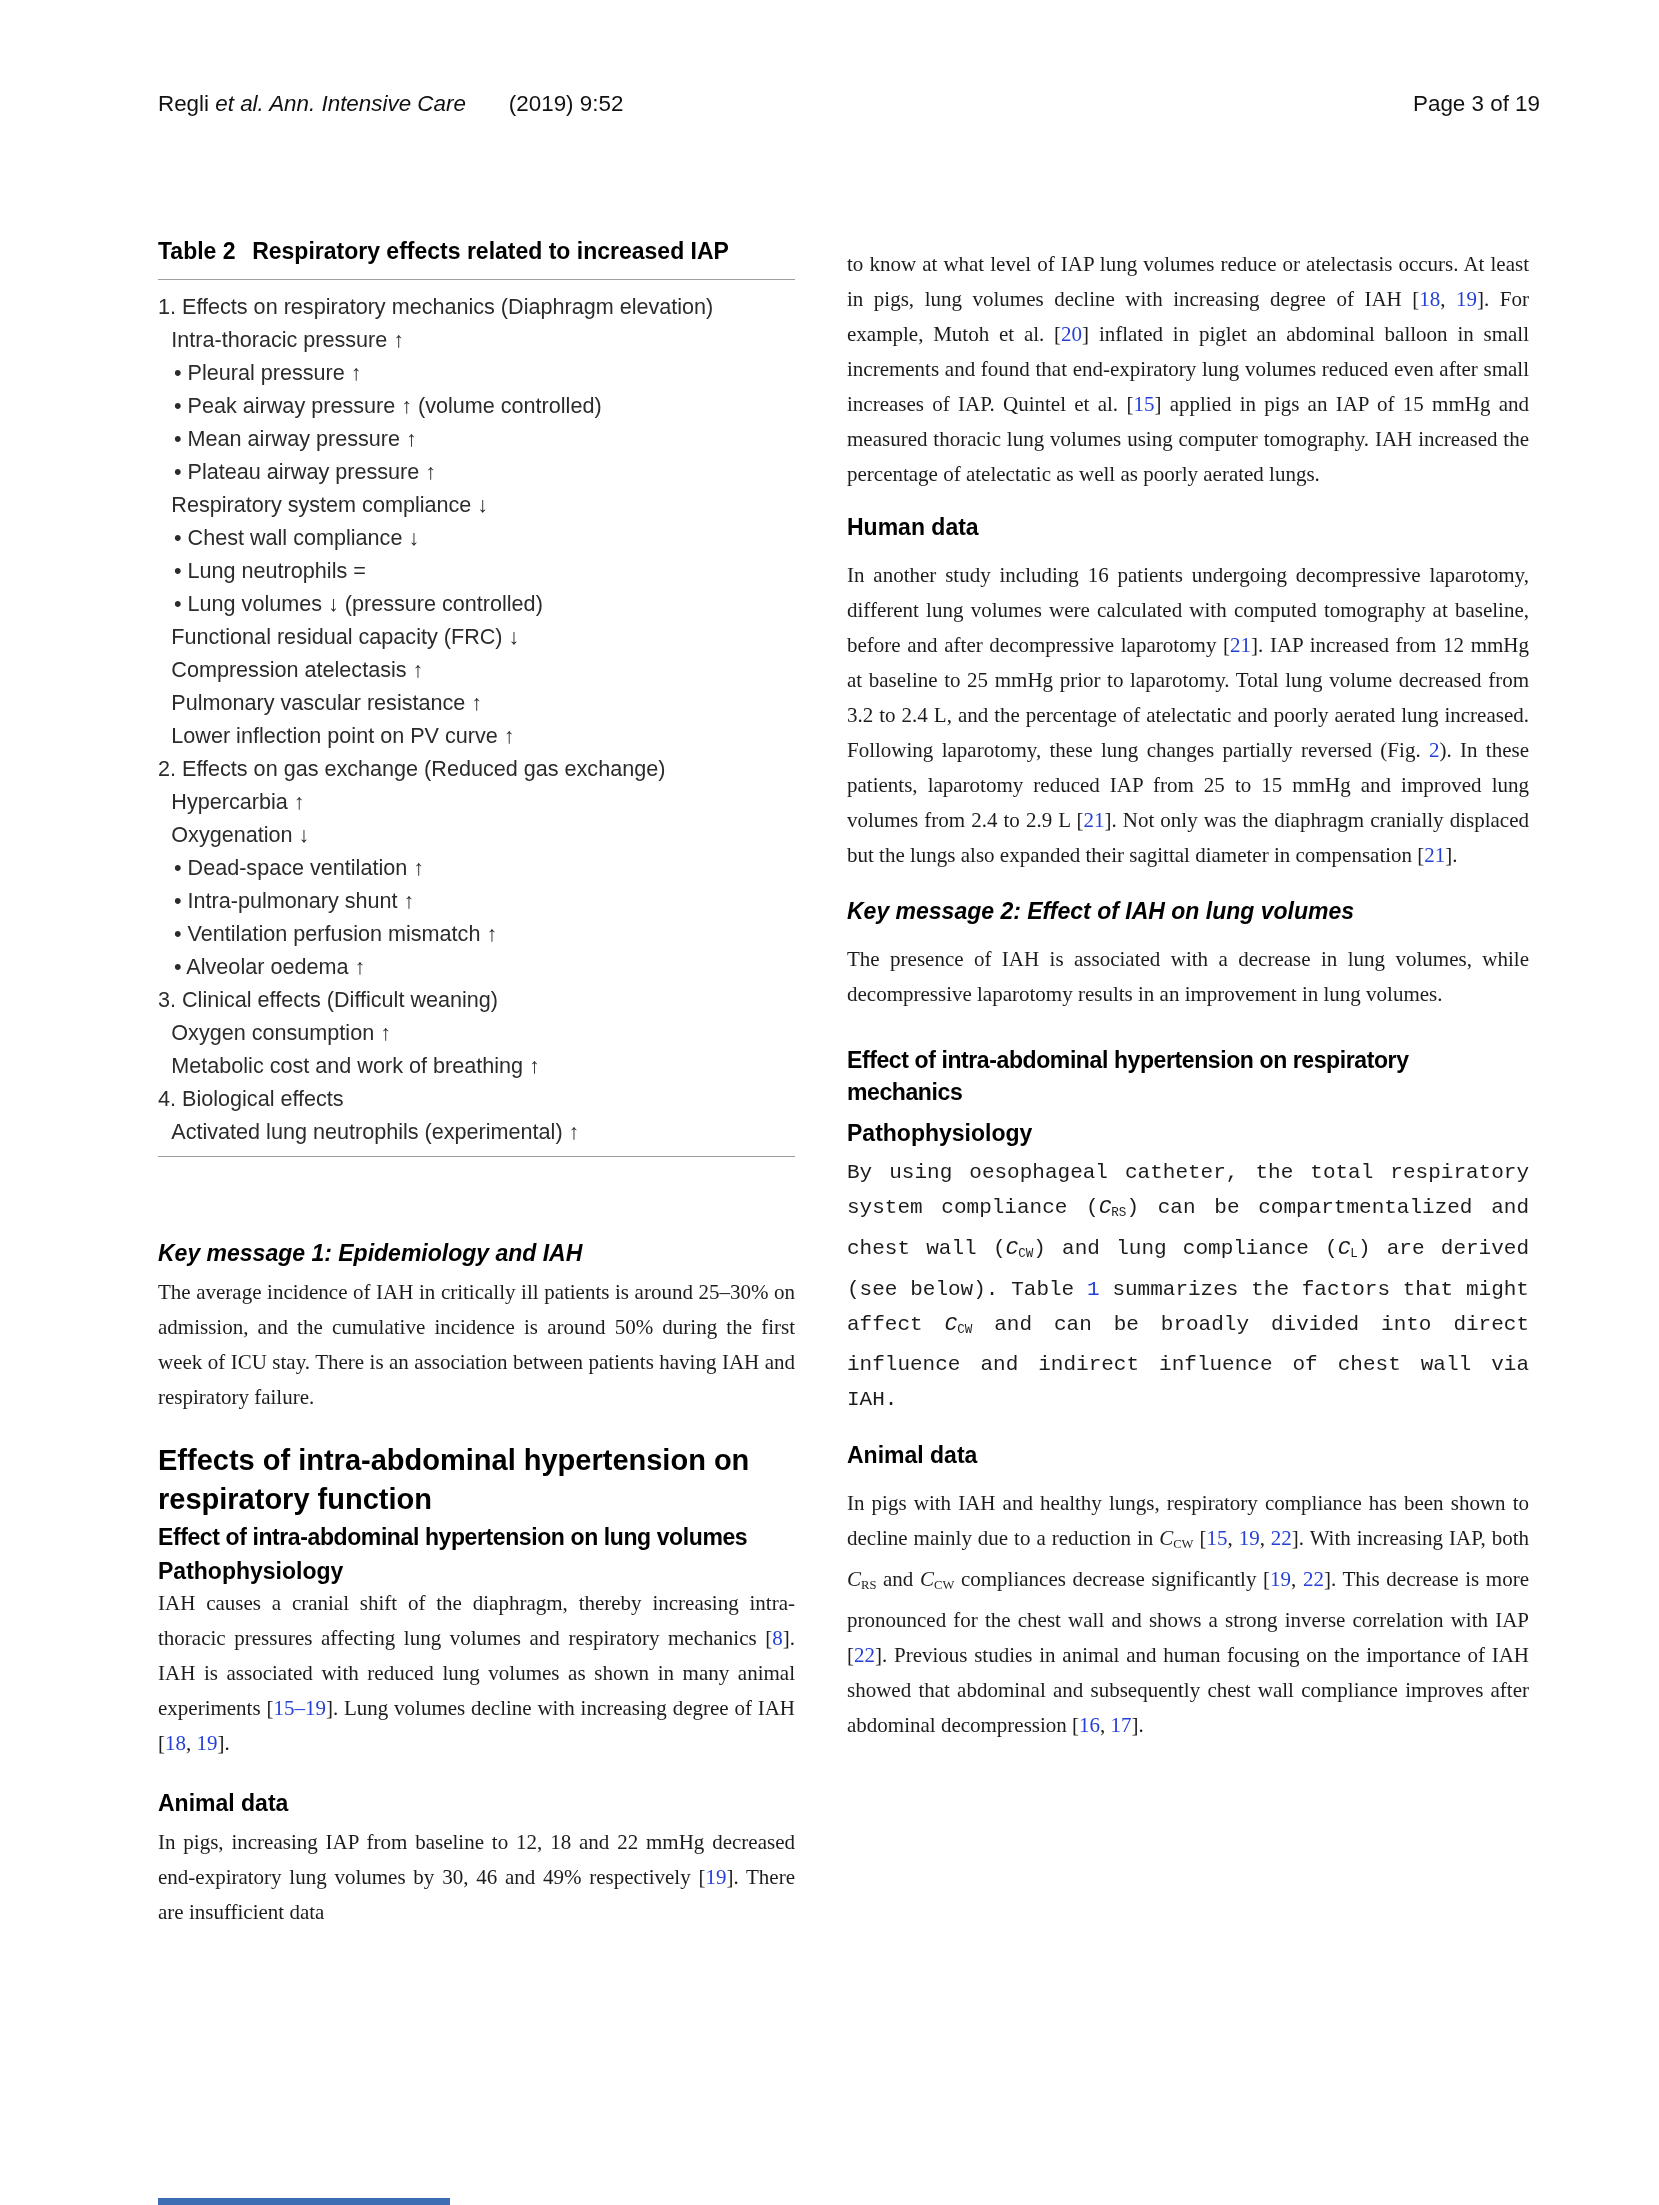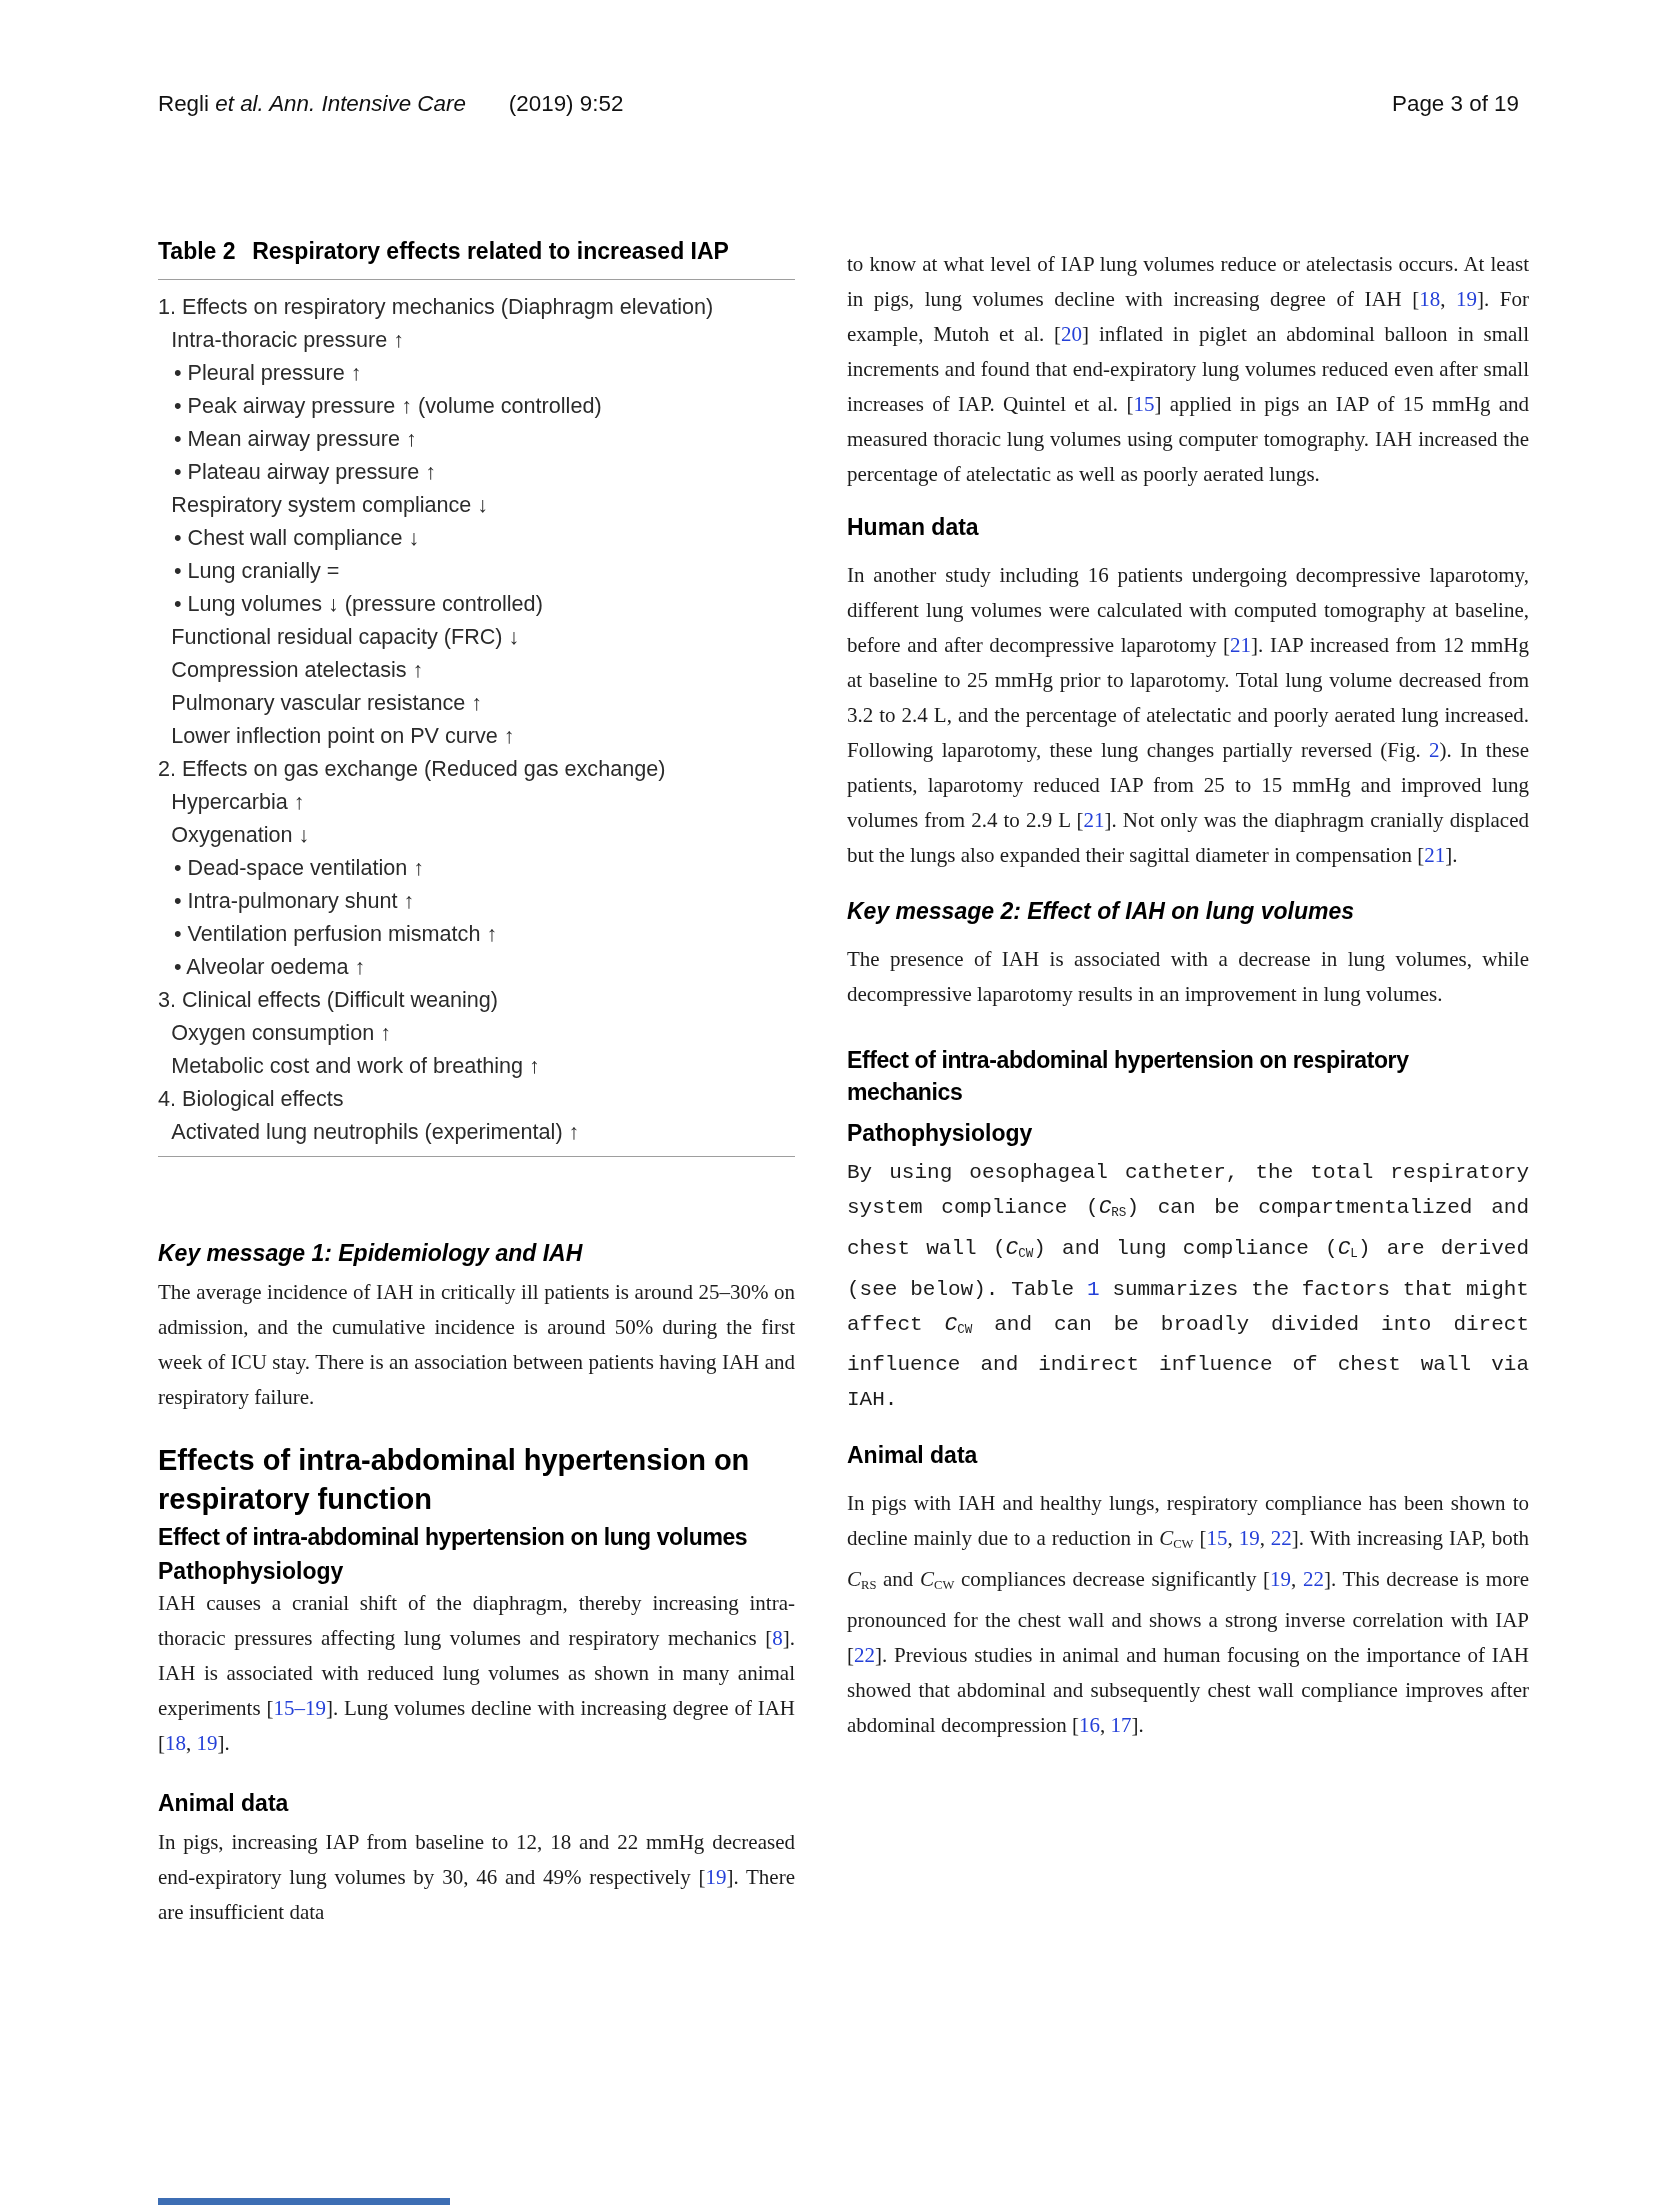--- a/index.html
+++ b/index.html
@@ -6,21 +6,21 @@
   .page{
     position:relative;
     width:1660px;height:2205px;
     background:#ffffff;
     overflow:hidden;
     font-family:"Liberation Serif", serif;
     color:#1c1c1c;
   }
   
   .running-head{
-    position:absolute;left:158px;right:141px;top:91px;
+    position:absolute;left:158px;right:120px;top:91px;
     display:flex;justify-content:space-between;align-items:baseline;
     font-family:"Liberation Sans", sans-serif;
     font-size:22.4px;color:#111;
   }
   .rh-left .it{font-style:italic;}
   .rh-left .issue{margin-left:43px;}
   
   .col{position:absolute;top:224px;}
   .col-left{left:158px;width:637px;}
   .col-right{left:847px;width:682px;}
@@ -109,21 +109,21 @@
       <div class="rule"></div>
       <div class="table-rows" id="table-rows">
           <div class="trow lvl-num">1. Effects on respiratory mechanics (Diaphragm elevation)</div>
           <div class="trow lvl-sub">Intra-thoracic pressure ↑</div>
           <div class="trow lvl-bullet">• Pleural pressure ↑</div>
           <div class="trow lvl-bullet">• Peak airway pressure ↑ (volume controlled)</div>
           <div class="trow lvl-bullet">• Mean airway pressure ↑</div>
           <div class="trow lvl-bullet">• Plateau airway pressure ↑</div>
           <div class="trow lvl-sub">Respiratory system compliance ↓</div>
           <div class="trow lvl-bullet">• Chest wall compliance ↓</div>
-          <div class="trow lvl-bullet">• Lung cranially =</div>
+          <div class="trow lvl-bullet">• Lung neutrophils =</div>
           <div class="trow lvl-bullet">• Lung volumes ↓ (pressure controlled)</div>
           <div class="trow lvl-sub">Functional residual capacity (FRC) ↓</div>
           <div class="trow lvl-sub">Compression atelectasis ↑</div>
           <div class="trow lvl-sub">Pulmonary vascular resistance ↑</div>
           <div class="trow lvl-sub">Lower inflection point on PV curve ↑</div>
           <div class="trow lvl-num">2. Effects on gas exchange (Reduced gas exchange)</div>
           <div class="trow lvl-sub">Hypercarbia ↑</div>
           <div class="trow lvl-sub">Oxygenation ↓</div>
           <div class="trow lvl-bullet">• Dead-space ventilation ↑</div>
           <div class="trow lvl-bullet">• Intra-pulmonary shunt ↑</div>

